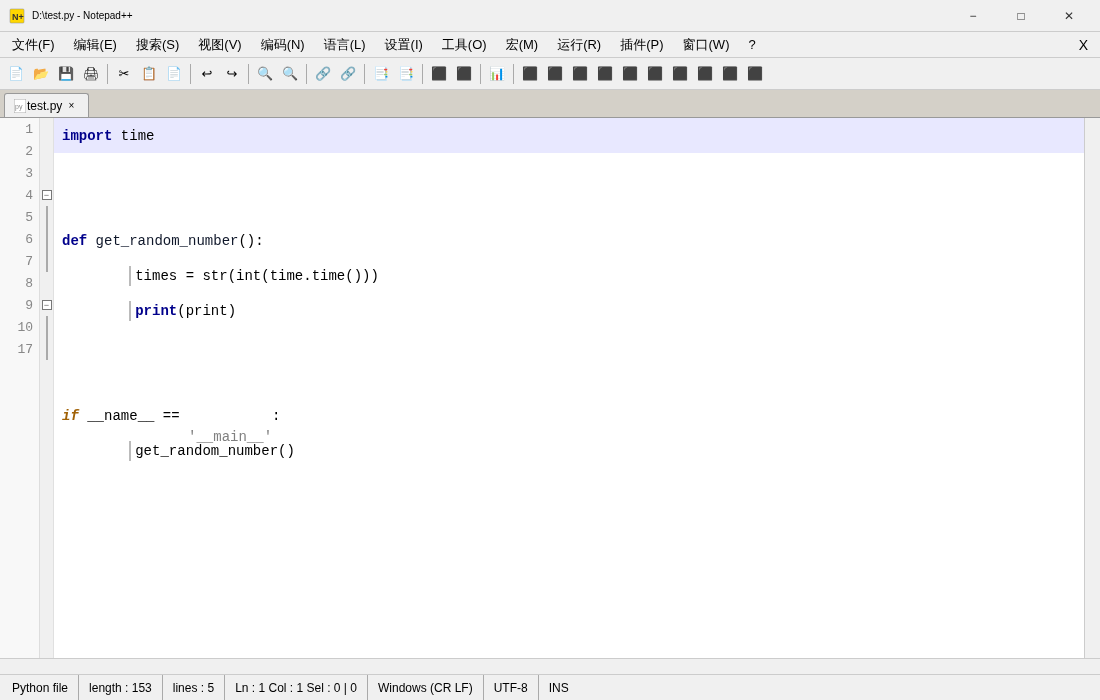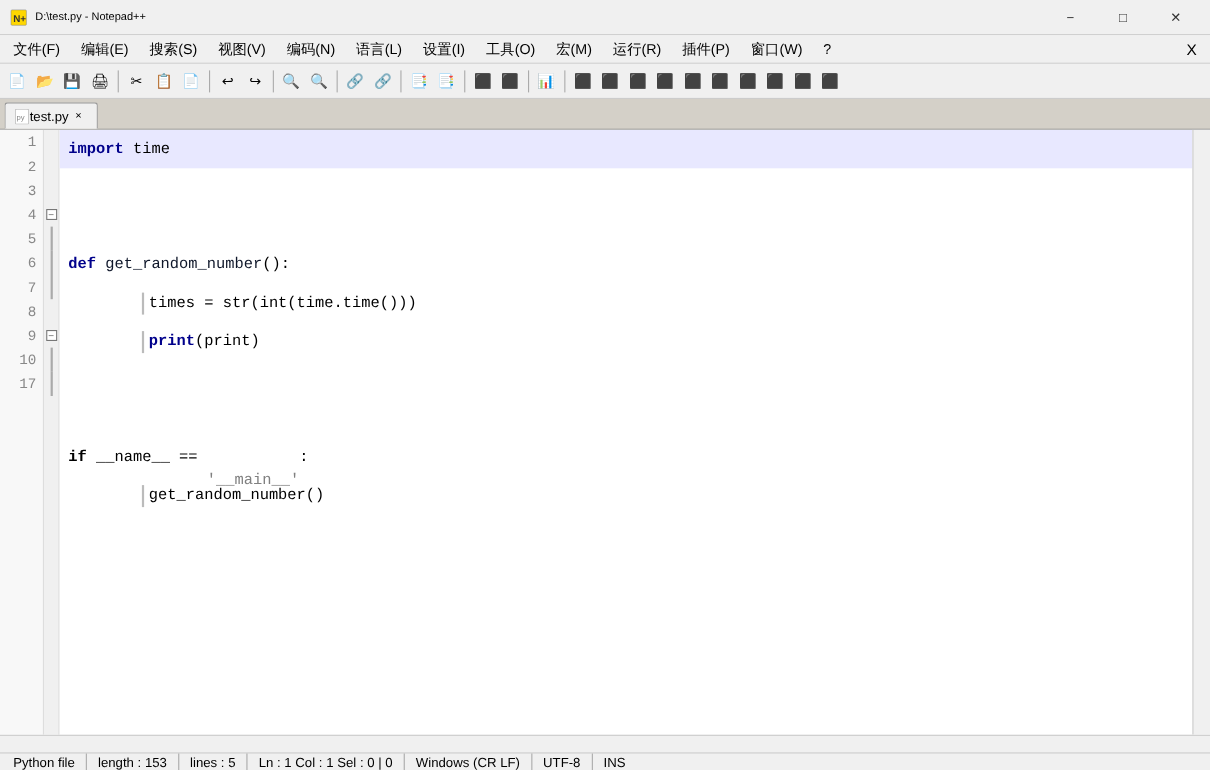--- a/index.html
+++ b/index.html
@@ -192,21 +192,21 @@
       white-space: pre;
       flex-shrink: 0;
     }
     .code-line.highlighted {
       background: #e8e8ff;
     }
 
     
     .kw-import { color: #00008B; font-weight: bold; }
     .kw-def { color: #00008B; font-weight: bold; }
-    .kw-if { color: #000000; font-weight: bold; }
+    .kw-if { color: #a16207; font-weight: bold; font-style: italic; }
     .kw-print { color: #00008B; font-weight: bold; }
     .fn-name { color: #0f172a; }
     .normal { color: #000; }
     .string { color: #808080; margin-top: 43px; }
 
     
     #margin {
       width: 14px;
       background: #f0f0f0;
       border-right: 1px solid #e0e0e0;
@@ -218,21 +218,21 @@
       height: 22px;
       display: flex;
       align-items: center;
       justify-content: center;
       font-size: 10px;
       color: #666;
     }
 
     
     #status-bar {
-      height: 16px;
+      height: 26px;
       background: #f0f0f0;
       border-top: 1px solid #ccc;
       display: flex;
       align-items: center;
       padding: 0 8px;
       font-size: 12px;
       color: #000;
       gap: 0;
     }
     .status-section {

